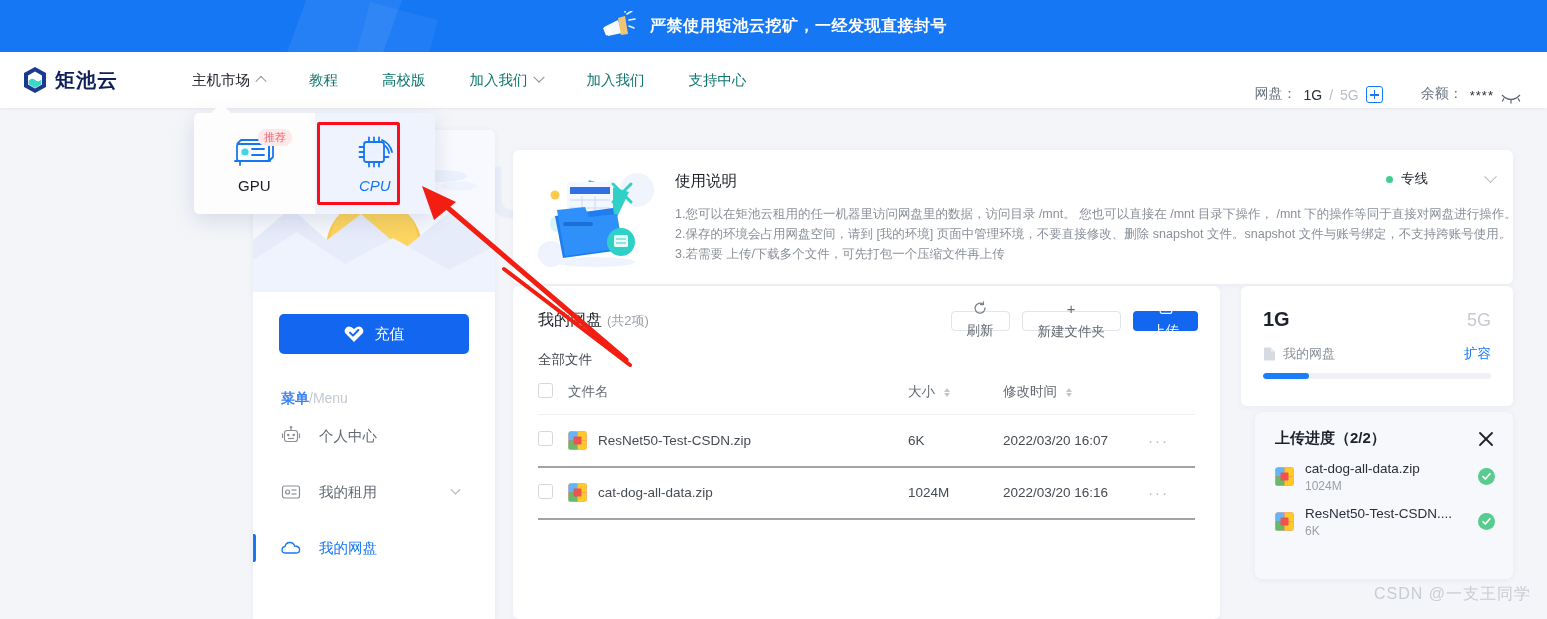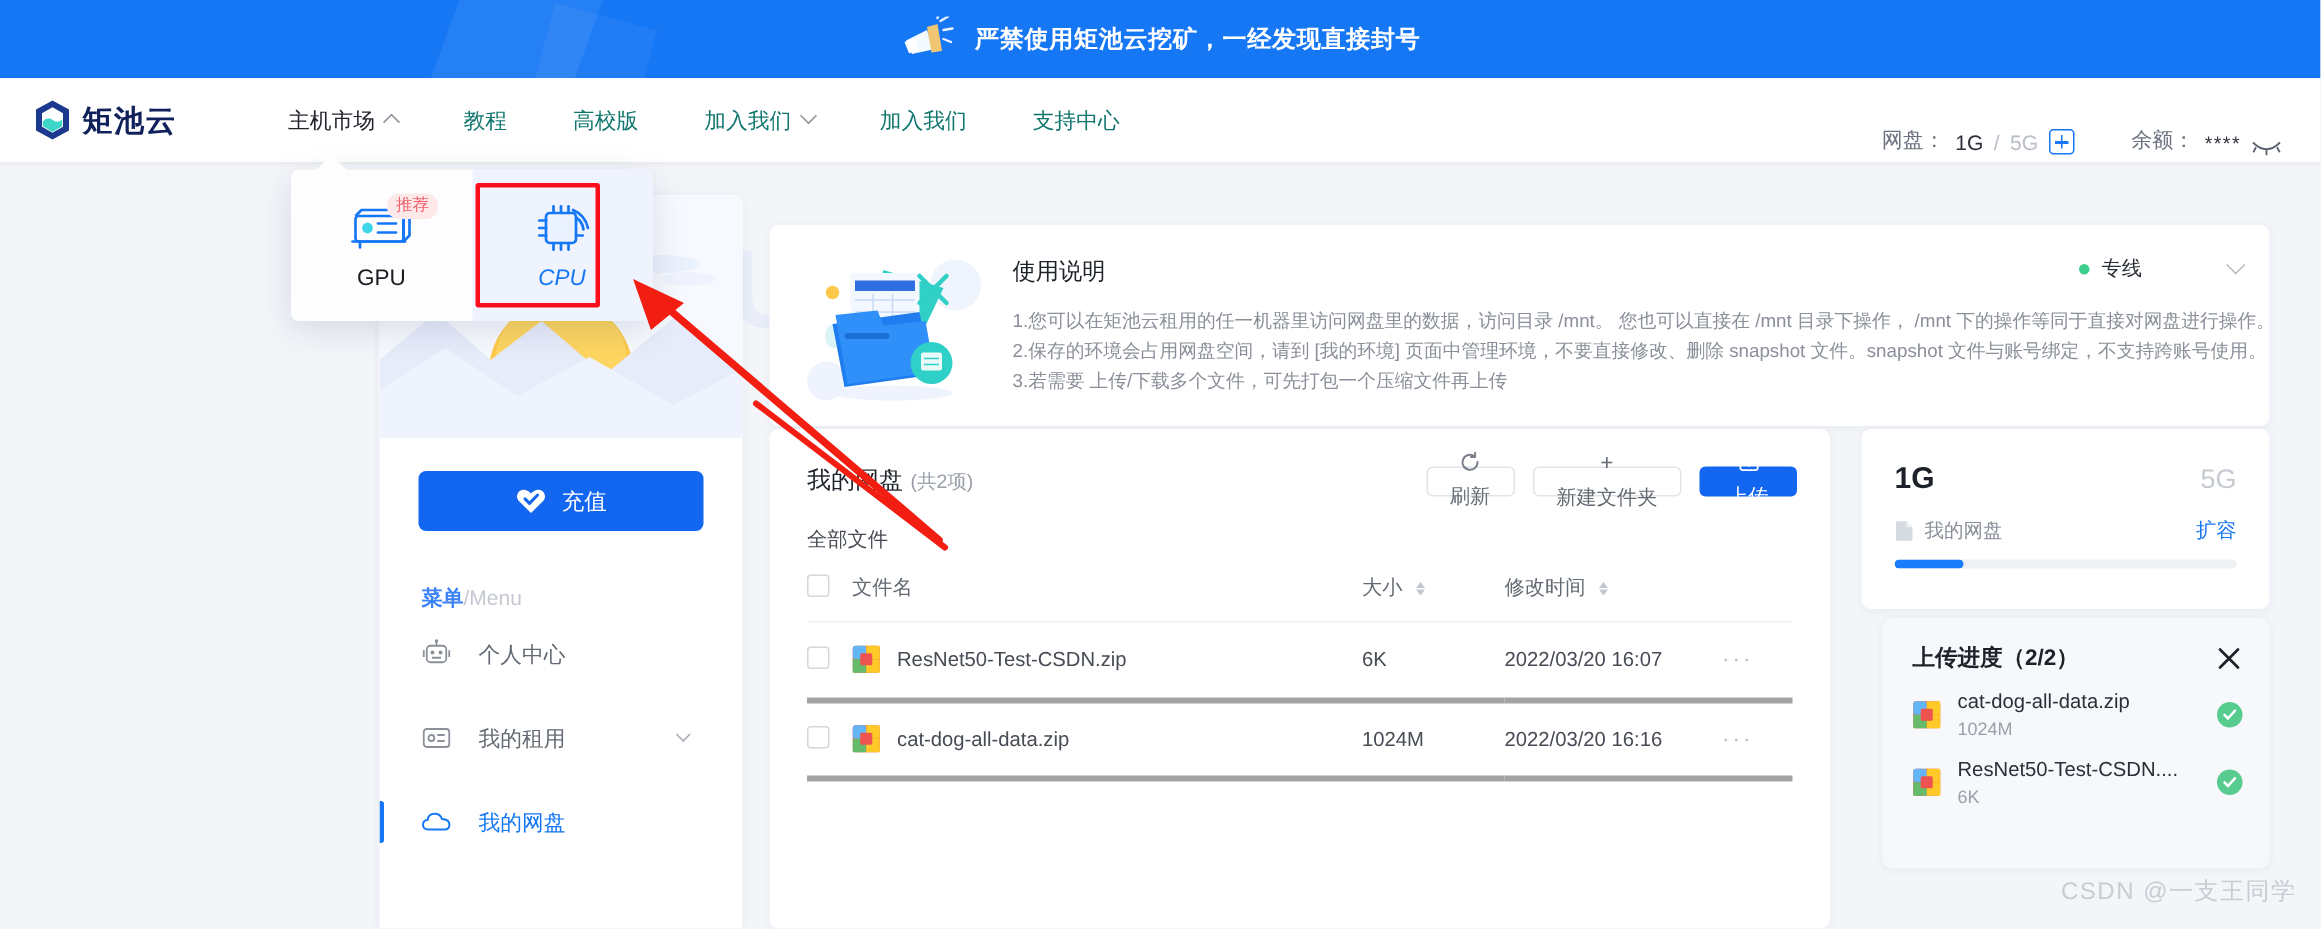--- a/index.html
+++ b/index.html
@@ -168,21 +168,21 @@
   .ic-plus { font-size:15px; line-height:1; color:#646a73; }
   .ic-upload { width:14px; height:14px; }
   .all-files { padding:20px 0 0 25px; font-size:13.5px; color:#464b54; }
 
   .tbl { width:657px; margin:14px 0 0 25px; border-collapse:collapse; }
   .tbl th, .tbl td { text-align:left; font-weight:normal;margin-left:29px; }
   .tbl thead th {
     font-size:13.5px; color:#646a73; padding:0 0 13px 0; border-bottom:1px solid #eef0f3;
   }
   .tbl tbody td {
-    font-size:13.5px; color:#464b54; height:52px; border-bottom:4px solid #a3a3a3;
+    font-size:13.5px; color:#464b54; height:52px; border-bottom:2px solid #a3a3a3;
     vertical-align:middle;
   }
   .col-ck { width:30px; }
   .col-name { width:340px; }
   .col-size { width:95px; }
   .col-time { width:145px; }
   .col-more { width:47px; }
   .ckbox { width:15px; height:15px; border:1px solid #d3d7de; border-radius:2.5px;
            background:#fff; display:inline-block; cursor:pointer; }
   .sortarrows { display:inline-flex; flex-direction:column; gap:1px; margin-left:5px;

